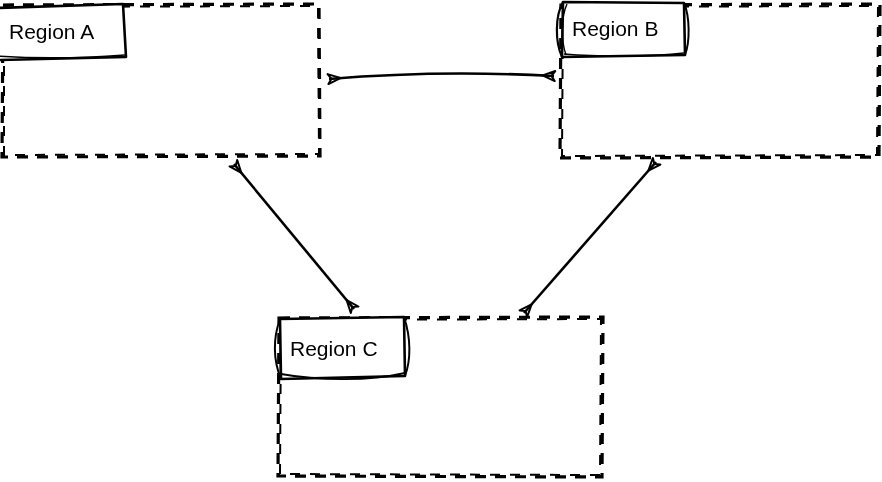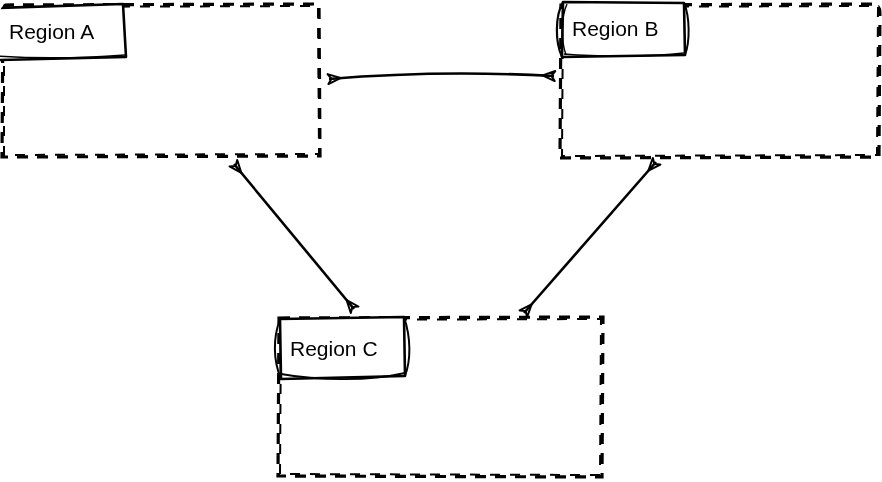--- a/index.html
+++ b/index.html
@@ -9,21 +9,20 @@
   }
   body {
     font-family: "Liberation Sans", sans-serif;
   }
   #canvas {
     position: relative;
     width: 882px;
     height: 482px;
     background: #ffffff;
     overflow: hidden;
-    border-radius: 14px;
   }
   #diagram-svg {
     position: absolute;
     left: 0;
     top: 0;
     width: 882px;
     height: 482px;
   }
   .region-label-text {
     font-family: "Liberation Sans", sans-serif;

